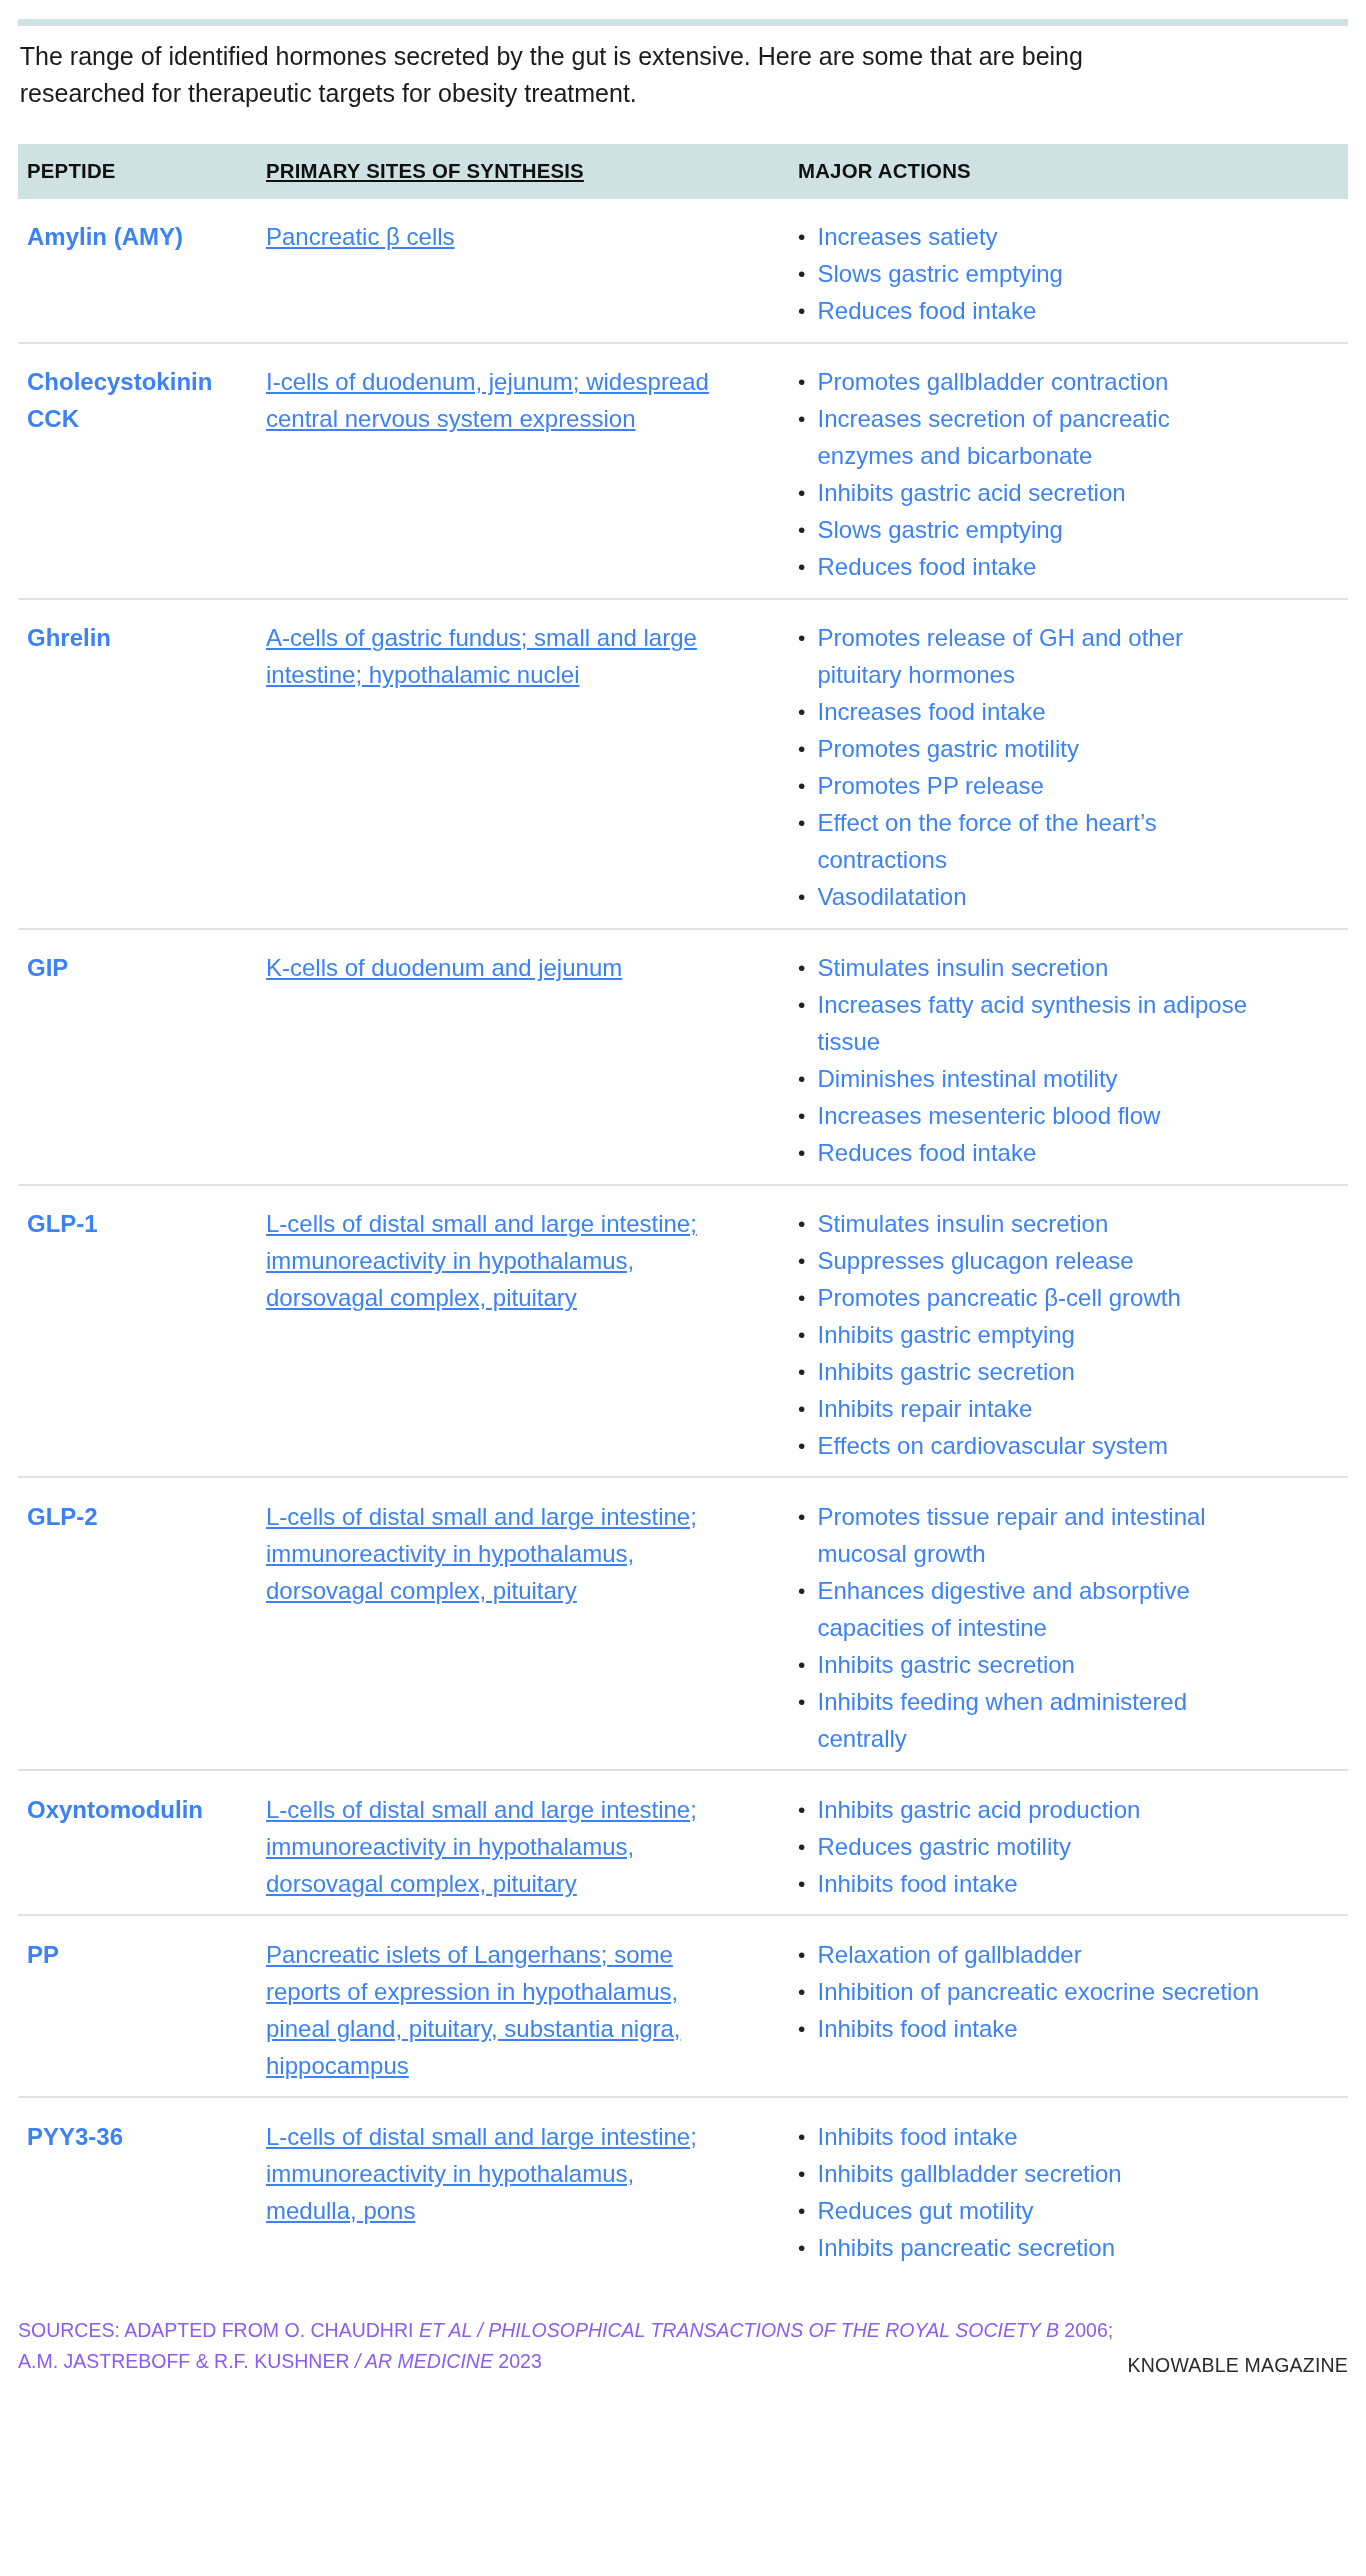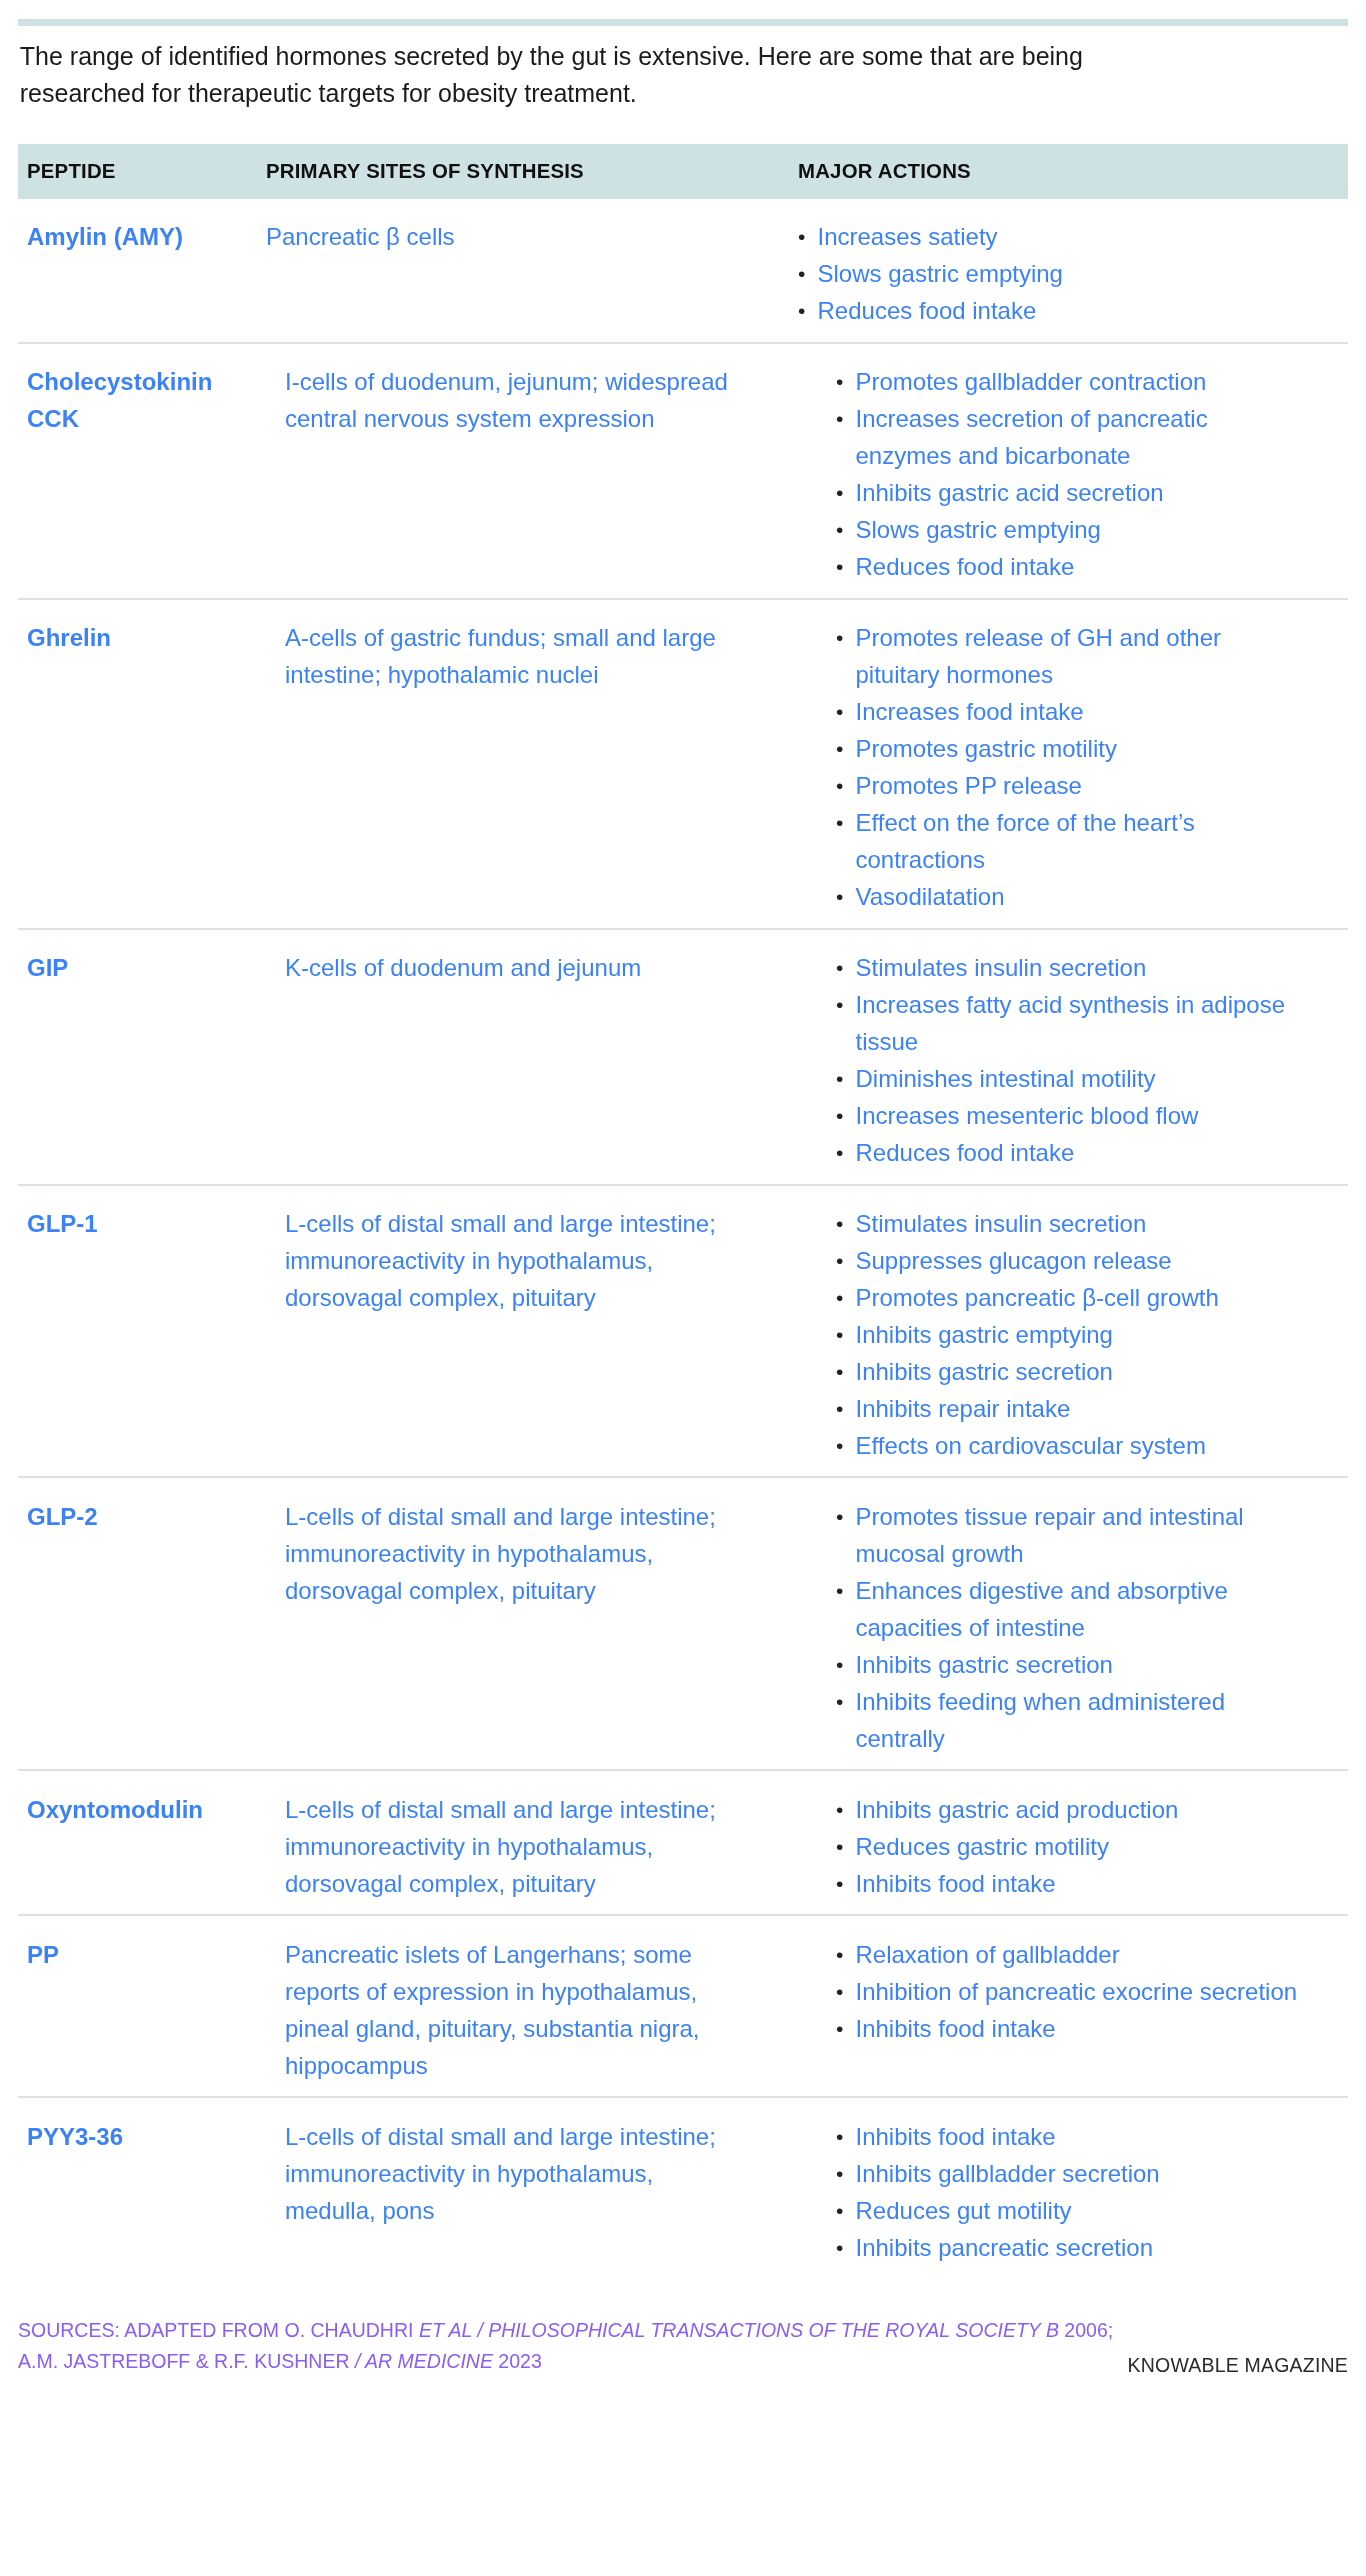--- a/index.html
+++ b/index.html
@@ -28,25 +28,25 @@
 
   .gut-table { margin-top:32px; }
   .thead {
     display:flex; align-items:center;
     background:#cfe2e3; height:55px;
     font-size:20.4px; font-weight:bold; color:#101010;
     letter-spacing:0.2px;
   }
   .cell { box-sizing:border-box; }
   .c1 { width:248px; flex:0 0 248px; padding-left:9px; padding-right:14px; }
-  .c2 { width:532px; flex:0 0 532px; padding-right:1px; }
+  .c2 { width:532px; flex:0 0 532px; padding-right:1px;text-decoration:underline; }
   .c3 { flex:1 1 auto; min-width:0; }
 
   .row { display:flex; padding:19.5px 0 12.4px; }
-  .row + .row { border-top:2.7px solid #e0e0e0;gap:19px; }
+  .row + .row { border-top:2.7px solid #e0e0e0; }
 
   .row .cell { font-size:24px; line-height:37px; color:#3b82f6; }
   .peptide { font-weight:bold; font-size:25px; color:#121212; }
   .sites { white-space:pre-line; }
 
   ul.actions { list-style:none; margin:0; padding:0; }
   li.action {
     position:relative; padding-left:19.5px;
     white-space:pre-line;
   }

